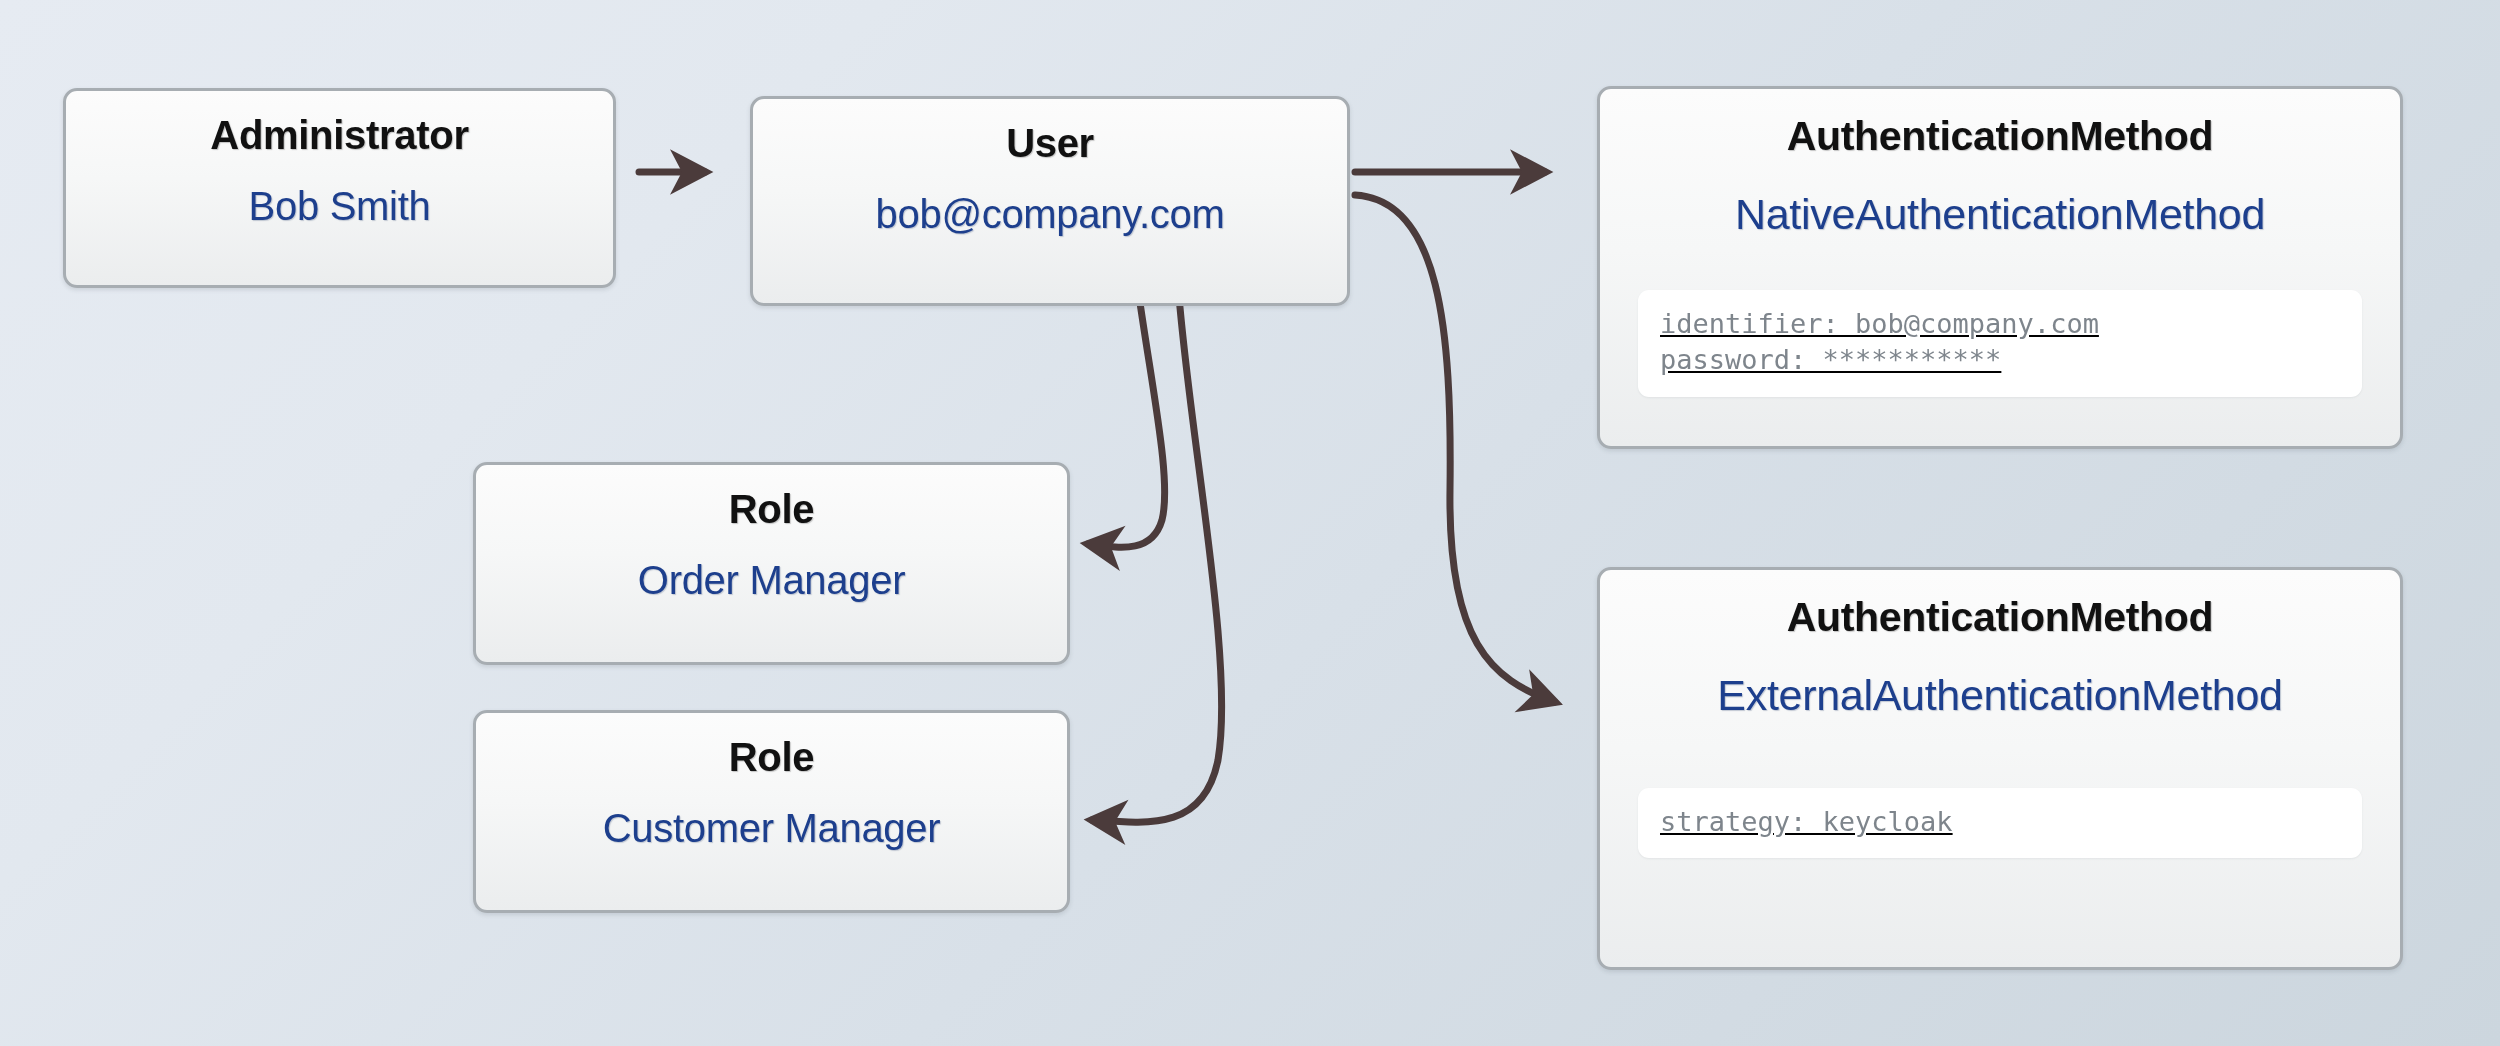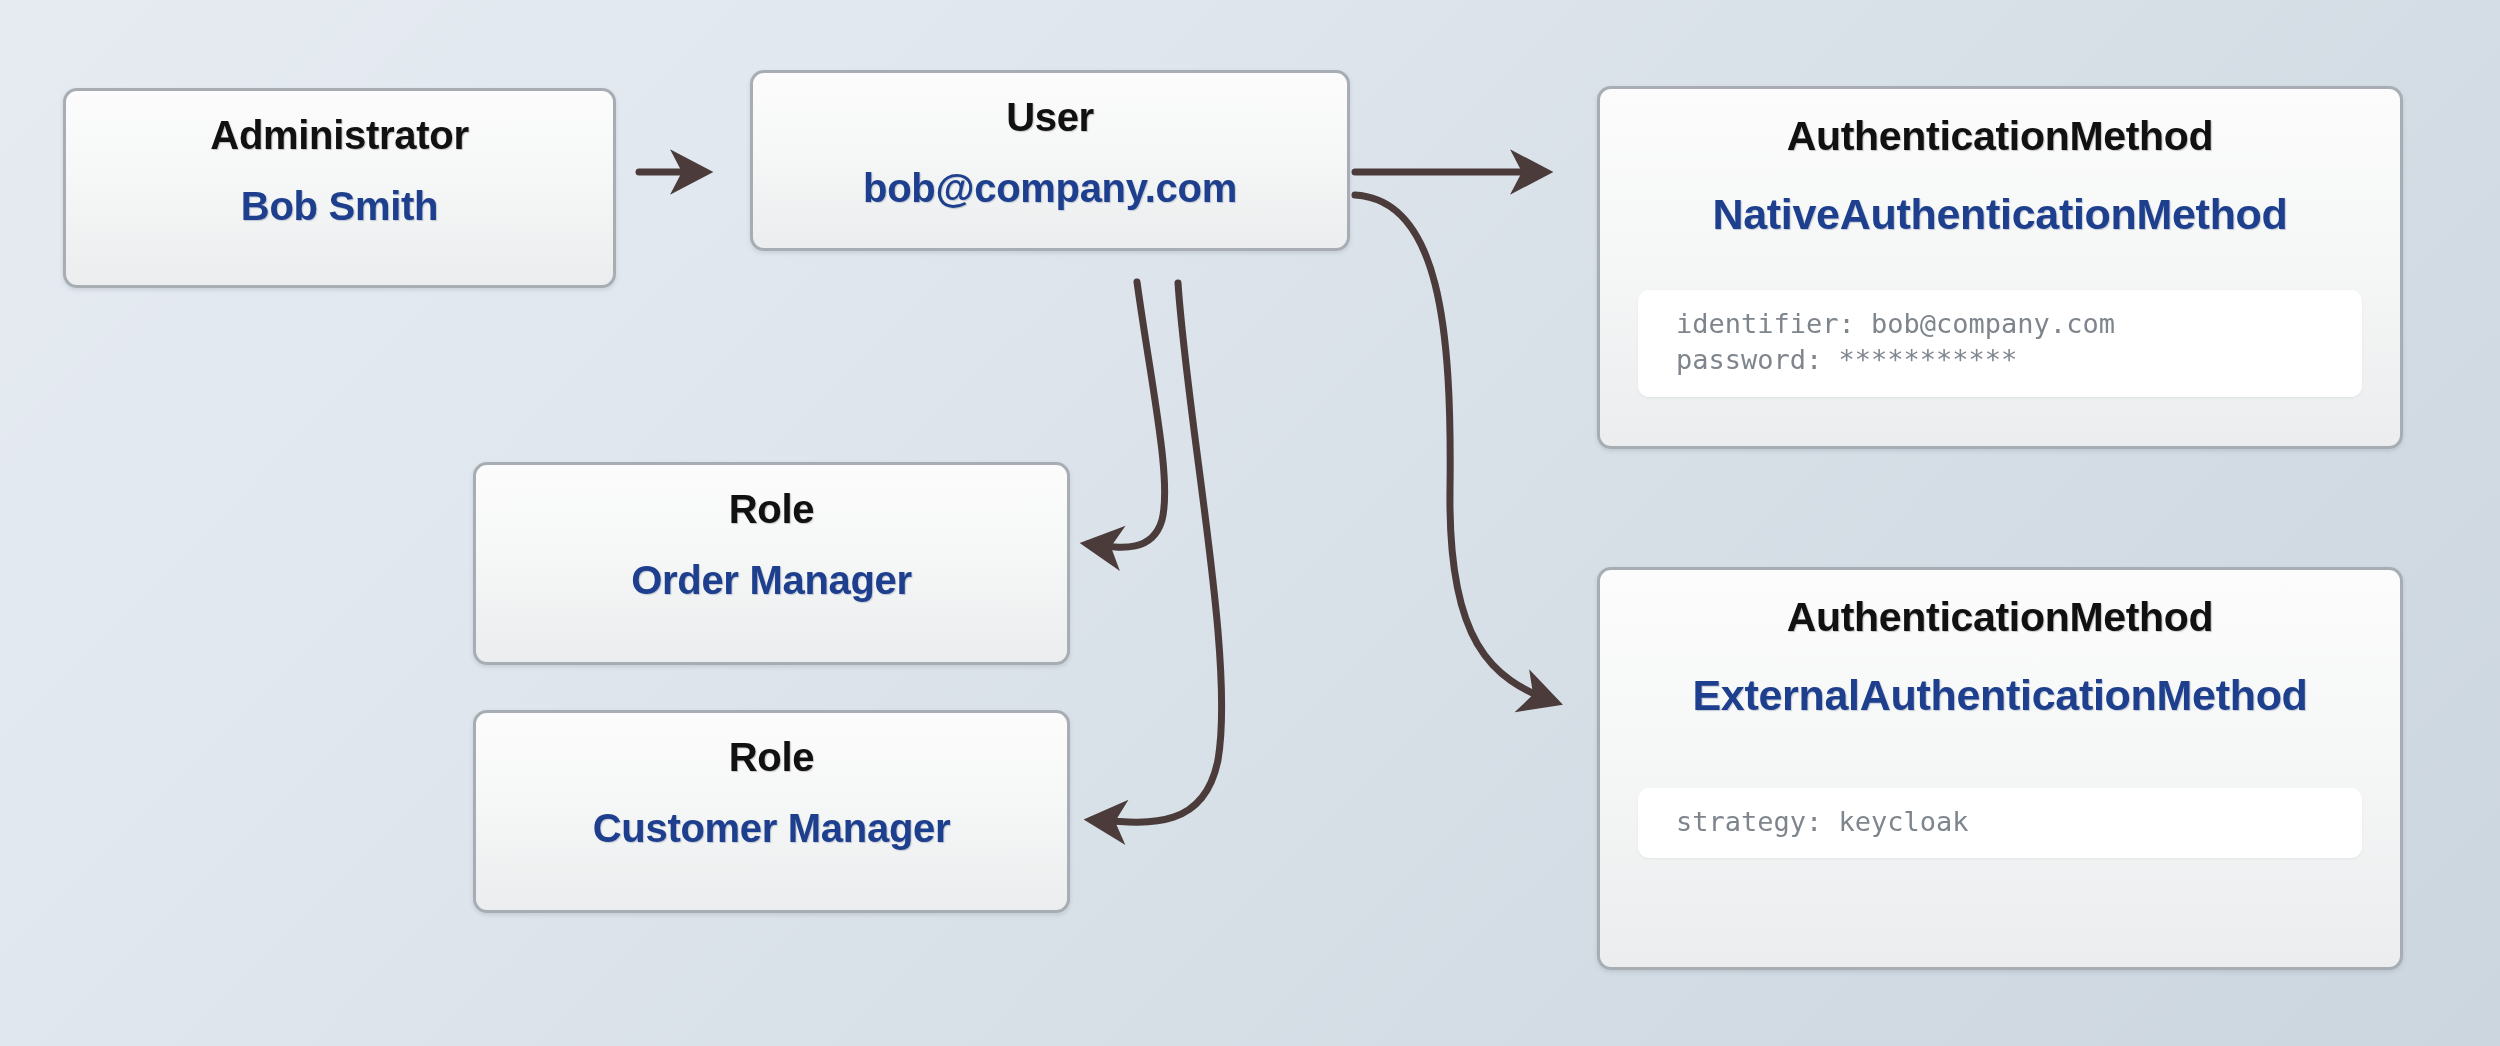--- a/index.html
+++ b/index.html
@@ -34,54 +34,55 @@
   }
   .node-type {
     color: #111111;
     font-weight: bold;
     letter-spacing: -0.3px;
     text-shadow: 1px 1px 1px rgba(150,150,150,0.55);
     white-space: nowrap;
   }
   .node-label {
     color: #1d3f8d;
-    font-weight: bold;
+    font-weight: normal;
     letter-spacing: -0.3px;
     text-shadow: 1px 1px 1px rgba(150,160,180,0.55);
     white-space: nowrap;
   }
 
   
   .node.small .node-type  { font-size: 40px; margin-top: 22px; }
   .node.small .node-label { font-size: 40px; margin-top: 26px; }
 
   
   .node.large .node-type  { font-size: 41px; margin-top: 24px; }
   .node.large .node-label { font-size: 43px; margin-top: 30px; }
 
   .code-box {
     position: absolute;
     box-sizing: border-box;
     background: #ffffff;
     border-radius: 11px;
-    padding: 16px 22px 18px 38px;
+    padding: 16px 22px 18px 22px;
     box-shadow: 0 1px 2px rgba(120,130,140,0.12);
+    text-decoration: underline;
   }
   .code-line {
     font-family: "DejaVu Sans Mono", "Liberation Mono", monospace;
     font-size: 27px;
     line-height: 1.35;
     color: #7e858c;
     white-space: pre;
     letter-spacing: 0px;
   }
 
   
   #node-administrator { left: 63px;   top: 88px;  width: 553px;  height: 200px; }
-  #node-user          { left: 750px;  top: 70px;  width: 600px;  height: 181px; align-items: center; }
+  #node-user          { left: 750px;  top: 96px;  width: 600px;  height: 210px; align-items: center; }
   #node-role-order    { left: 473px;  top: 462px; width: 597px;  height: 203px; }
   #node-role-customer { left: 473px;  top: 710px; width: 597px;  height: 203px; }
   #node-auth-native   { left: 1597px; top: 86px;  width: 806px;  height: 363px; }
   #node-auth-external { left: 1597px; top: 567px; width: 806px;  height: 403px; }
 
   #code-native   { left: 1638px; top: 290px; width: 724px; }
   #code-external { left: 1638px; top: 788px; width: 724px; }
 
   #edges {
     position: absolute;

